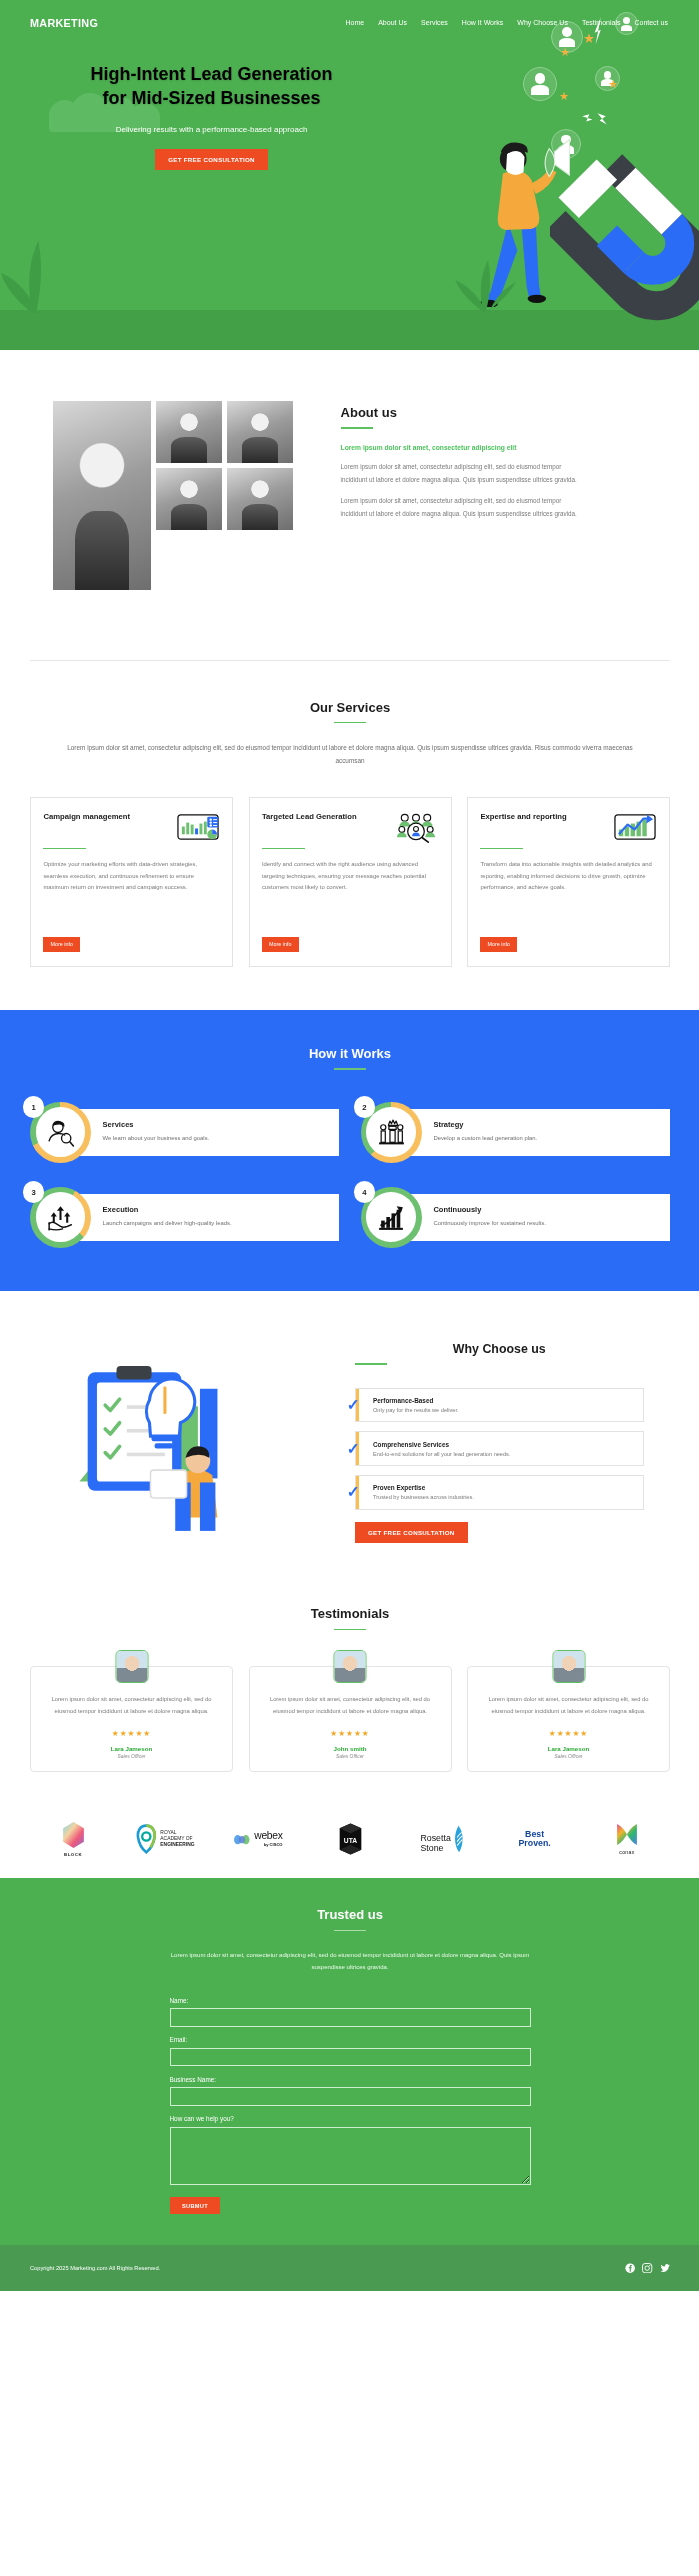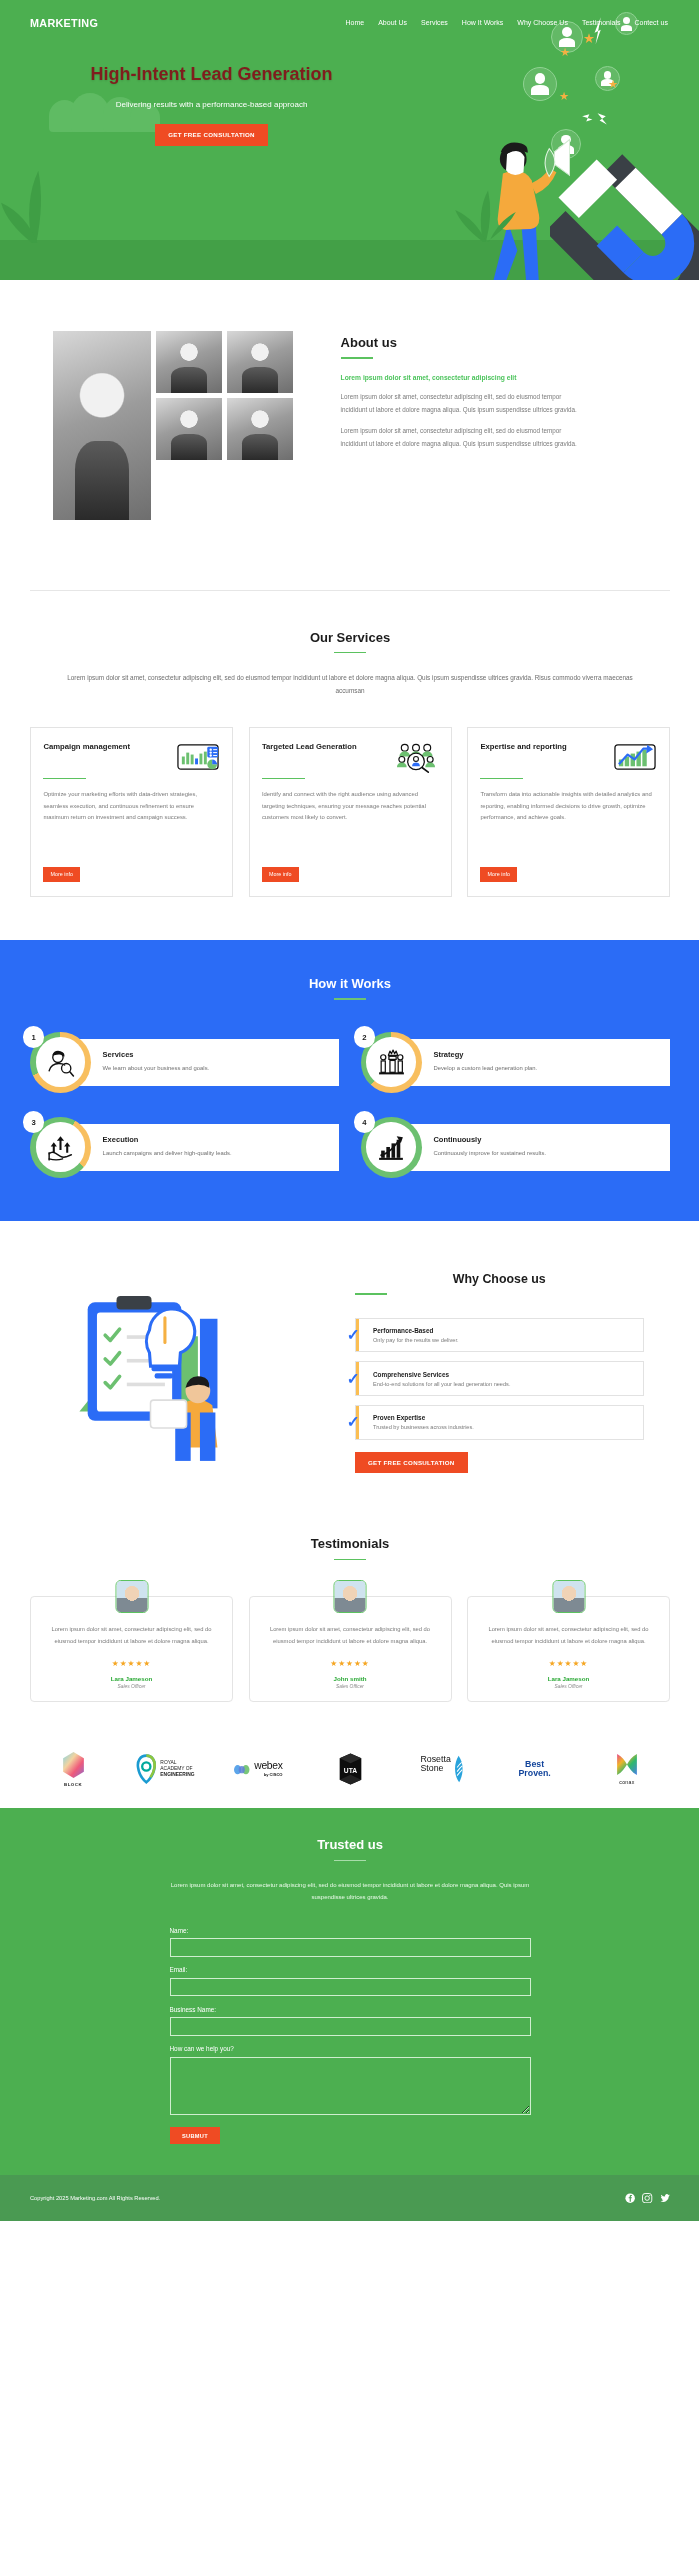--- a/index.html
+++ b/index.html
@@ -9,21 +9,21 @@
     background: #ffffff;
     color: #333;
     -webkit-font-smoothing: antialiased;
   }
   .wrap { width: 700px; margin: 0 auto; position: relative; overflow: hidden; }
 
   
   .hero {
     position: relative;
     background: #4caf50;
-    height: 280px;
+    height: 350px;
     overflow: hidden;
   }
   .hero-ground {
     position: absolute; left: 0; right: 0; bottom: 0; height: 40px;
     background: #43a047;
   }
   .cloud {
     position: absolute; left: 49px; top: 92px;
     width: 124px; height: 31px;
   }
@@ -49,21 +49,21 @@
     color: #fff; font-size: 7px; text-decoration: none;
     white-space: nowrap;
   }
 
   .hero-copy {
     position: relative; z-index: 5;
     width: 361px; margin-left: 31px; padding-top: 33px;
     text-align: center;
   }
   .hero-h1 {
-    color: #7f1d1d; font-size: 18px; font-weight: bold; line-height: 1.38;
+    color: #000000; font-size: 18px; font-weight: bold; line-height: 1.38;
     text-shadow: 0 1px 2.1px rgba(0,0,0,.12);
   }
   .hero-sub {
     color: #fff; font-size: 8px; margin-top: 13.4px;
   }
   .btn-orange {
     display: inline-block; background: #ef4b23; color: #fff;
     border: none; cursor: pointer;
     font-size: 6.2px; font-weight: bold; letter-spacing: 0.3px;
     padding: 7.2px 13.4px; margin-top: 15.5px;
@@ -351,20 +351,21 @@
       </svg>
     </div>
     <svg style="position:absolute;left:0;bottom:36px;width:88px;height:93px;z-index:2;" viewBox="0 0 170 180">
       <path d="M62 178 q-16 -80 12 -140 q12 62 -4 140 Z" fill="#3f9e45"></path>
       <path d="M62 178 q-50 -40 -60 -78 q48 22 70 78 Z" fill="#3f9e45"></path>
     </svg>
 
     <div class="hero-copy">
       <div class="hero-h1">
         <div>High-Intent Lead Generation</div>
+        <div>for Mid-Sized Businesses</div>
       </div>
       <div class="hero-sub">Delivering results with a performance-based approach</div>
       <button class="btn-orange">GET FREE CONSULTATION</button>
     </div>
   </section>
 
   <section class="section about">
     <div class="about-gallery">
       <div class="ph big">
           <div class="g"></div>
@@ -708,21 +709,21 @@
     <div class="logo-item">
       <svg width="23" height="32" viewBox="0 0 44 62">
         <polygon points="22,1 43,10 43,52 22,61 1,52 1,10" fill="#0d0d0d"></polygon>
         <polygon points="22,1 43,10 22,20 1,10" fill="#2a2a2a"></polygon>
         <polygon points="22,61 43,52 22,42 1,52" fill="#232323"></polygon>
         <text x="22" y="38" font-family="Liberation Sans, sans-serif" font-size="13" font-weight="bold" fill="#fff" text-anchor="middle">UTA</text>
       </svg>
     </div>
 
     <div class="logo-item">
-      <div style="display:flex;align-items:flex-start;gap:2.1px;">
+      <div style="display:flex;align-items:flex-end;gap:2.1px;">
         <div style="line-height:1.05;color:#111;">
           <div style="font-size:8.8px;">Rosetta</div>
           <div style="font-size:8.8px;">Stone</div>
         </div>
         <svg width="11.3" height="28" viewBox="0 0 22 54">
           <path d="M11 1 C20 14 22 34 12 53 C2 40 1 16 11 1 Z" fill="#29a3dc"></path>
           <path d="M8 40 q6 -8 10 -12" stroke="#fff" stroke-width="2" fill="none"></path>
           <path d="M8 32 q6 -8 10 -11" stroke="#fff" stroke-width="2" fill="none"></path>
           <path d="M8 24 q5 -7 9 -10" stroke="#fff" stroke-width="2" fill="none"></path>
         </svg>

